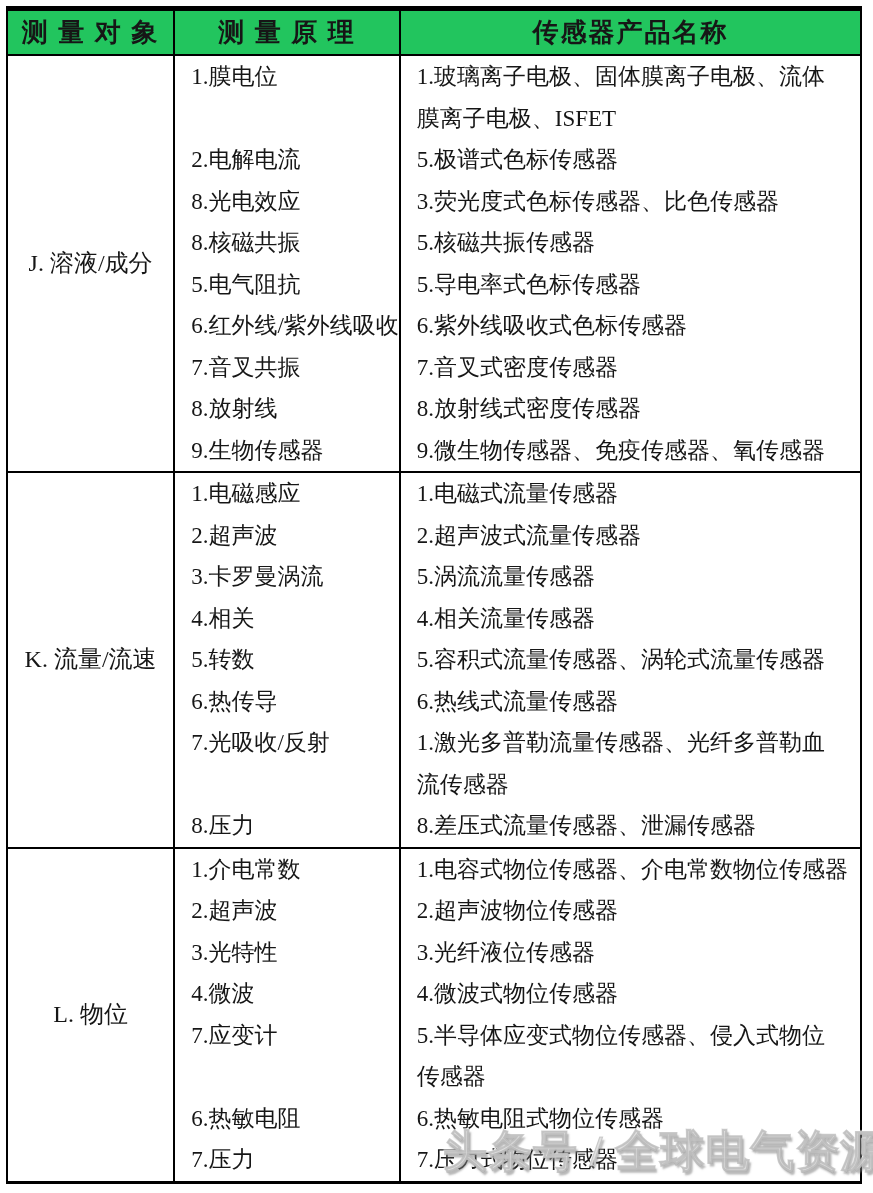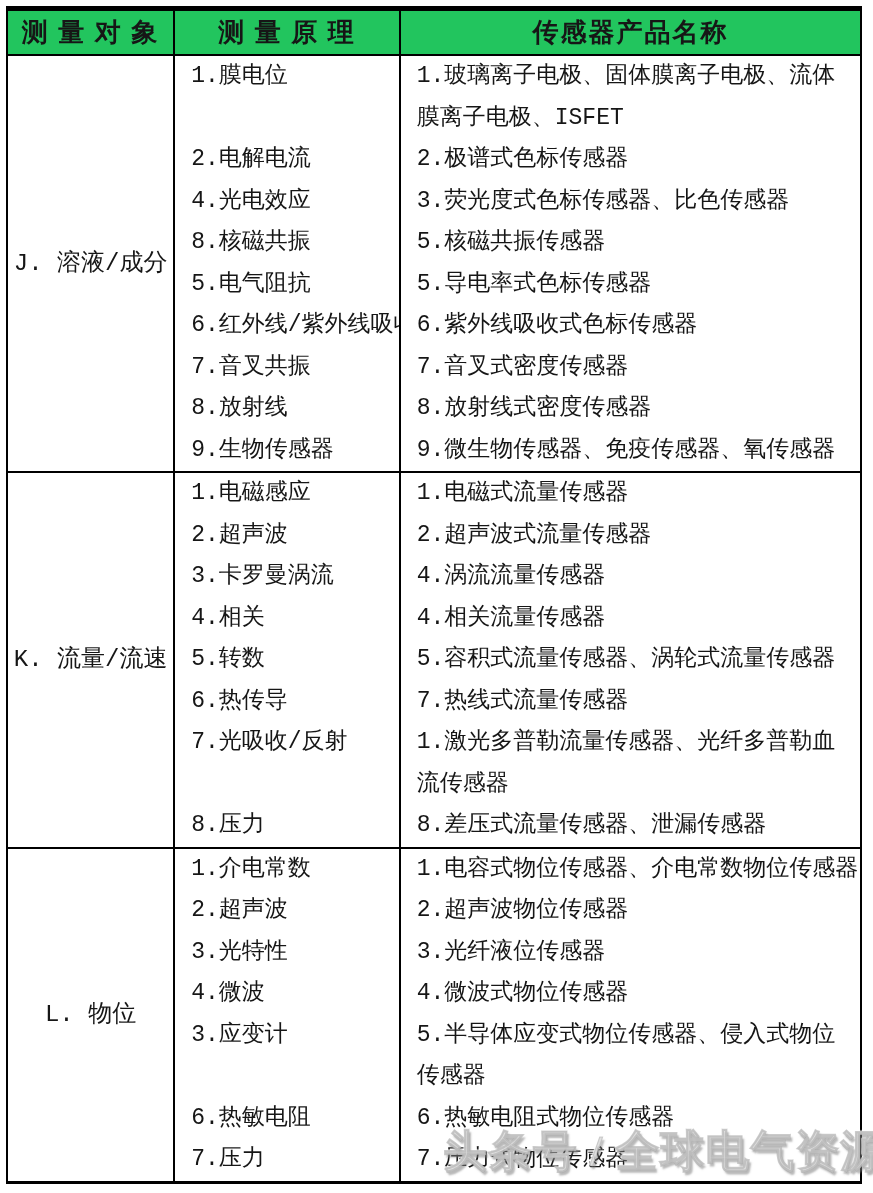--- a/index.html
+++ b/index.html
@@ -45,21 +45,20 @@
   tbody {
     border-top: 2px solid #000;
   }
   td {
     vertical-align: top;
     font-size: 23px;
     line-height: 41.5px;
     padding: 0 4px 0 16px;
     white-space: pre;
     overflow: hidden;
-    font-family: Liberation Mono, monospace;
   }
   td.obj-cell {
     vertical-align: middle;
     text-align: center;
     padding: 11px 2px;
     font-size: 24px;
     border-right: 2px solid #000;
     white-space: nowrap;
   }
   td.principle-cell {
@@ -99,24 +98,24 @@
   </thead>
 <tbody>
       <tr>
         <td class="obj-cell" rowspan="9">J. 溶液/成分</td>
         <td class="principle-cell">1.膜电位</td>
         <td class="product-cell">1.玻璃离子电极、固体膜离子电极、流体
 膜离子电极、ISFET</td>
       </tr>
       <tr>
         <td class="principle-cell">2.电解电流</td>
-        <td class="product-cell">2.极谱式色标传感器</td>
-      </tr>
-      <tr>
-        <td class="principle-cell">4.光电效应</td>
+        <td class="product-cell">5.极谱式色标传感器</td>
+      </tr>
+      <tr>
+        <td class="principle-cell">8.光电效应</td>
         <td class="product-cell">3.荧光度式色标传感器、比色传感器</td>
       </tr>
       <tr>
         <td class="principle-cell">8.核磁共振</td>
         <td class="product-cell">5.核磁共振传感器</td>
       </tr>
       <tr>
         <td class="principle-cell">5.电气阻抗</td>
         <td class="product-cell">5.导电率式色标传感器</td>
       </tr>
@@ -142,33 +141,33 @@
         <td class="obj-cell" rowspan="8">K. 流量/流速</td>
         <td class="principle-cell">1.电磁感应</td>
         <td class="product-cell">1.电磁式流量传感器</td>
       </tr>
       <tr>
         <td class="principle-cell">2.超声波</td>
         <td class="product-cell">2.超声波式流量传感器</td>
       </tr>
       <tr>
         <td class="principle-cell">3.卡罗曼涡流</td>
-        <td class="product-cell">4.涡流流量传感器</td>
+        <td class="product-cell">5.涡流流量传感器</td>
       </tr>
       <tr>
         <td class="principle-cell">4.相关</td>
         <td class="product-cell">4.相关流量传感器</td>
       </tr>
       <tr>
         <td class="principle-cell">5.转数</td>
         <td class="product-cell">5.容积式流量传感器、涡轮式流量传感器</td>
       </tr>
       <tr>
         <td class="principle-cell">6.热传导</td>
-        <td class="product-cell">7.热线式流量传感器</td>
+        <td class="product-cell">6.热线式流量传感器</td>
       </tr>
       <tr>
         <td class="principle-cell">7.光吸收/反射</td>
         <td class="product-cell">1.激光多普勒流量传感器、光纤多普勒血
 流传感器</td>
       </tr>
       <tr>
         <td class="principle-cell">8.压力</td>
         <td class="product-cell">8.差压式流量传感器、泄漏传感器</td>
       </tr>
@@ -185,21 +184,21 @@
       </tr>
       <tr>
         <td class="principle-cell">3.光特性</td>
         <td class="product-cell">3.光纤液位传感器</td>
       </tr>
       <tr>
         <td class="principle-cell">4.微波</td>
         <td class="product-cell">4.微波式物位传感器</td>
       </tr>
       <tr>
-        <td class="principle-cell">3.应变计</td>
+        <td class="principle-cell">7.应变计</td>
         <td class="product-cell">5.半导体应变式物位传感器、侵入式物位
 传感器</td>
       </tr>
       <tr>
         <td class="principle-cell">6.热敏电阻</td>
         <td class="product-cell">6.热敏电阻式物位传感器</td>
       </tr>
       <tr>
         <td class="principle-cell">7.压力</td>
         <td class="product-cell">7.压力式物位传感器</td>

